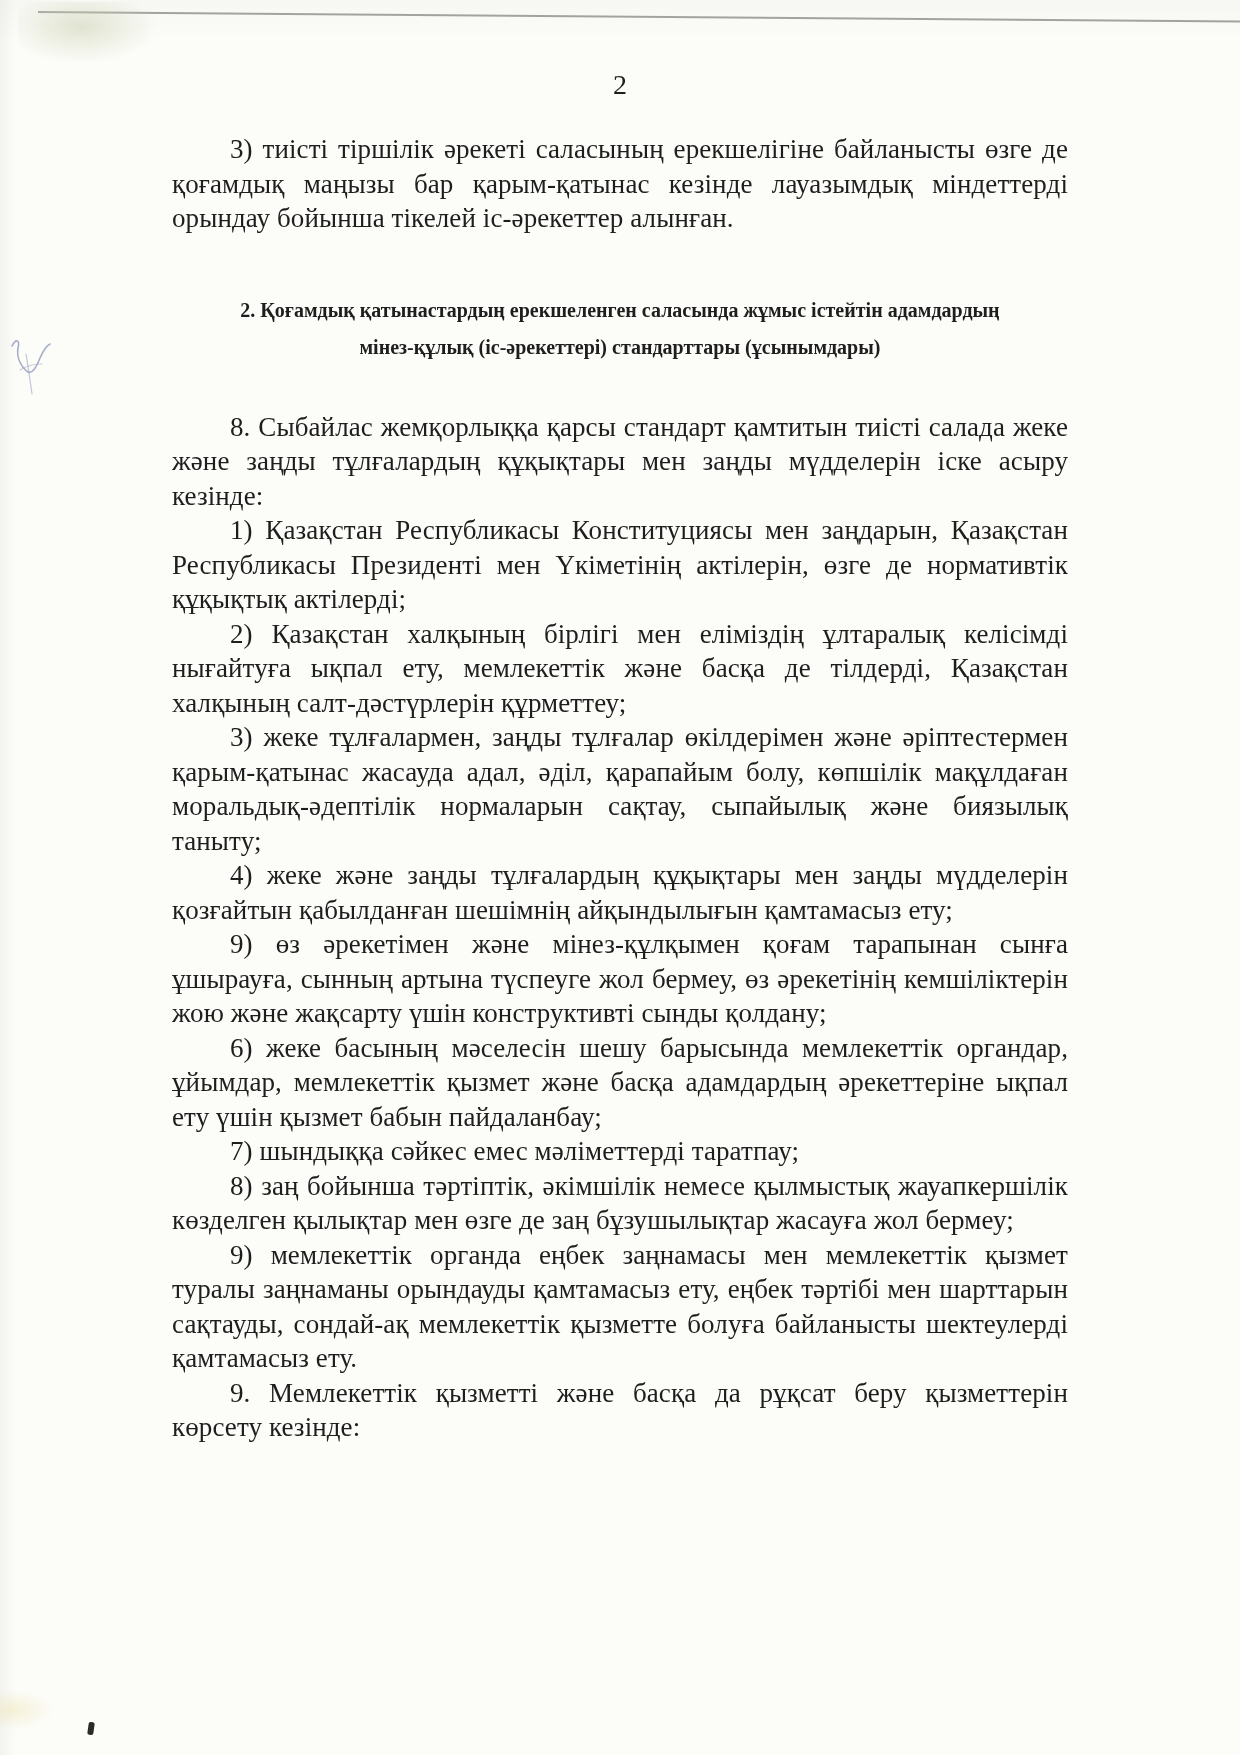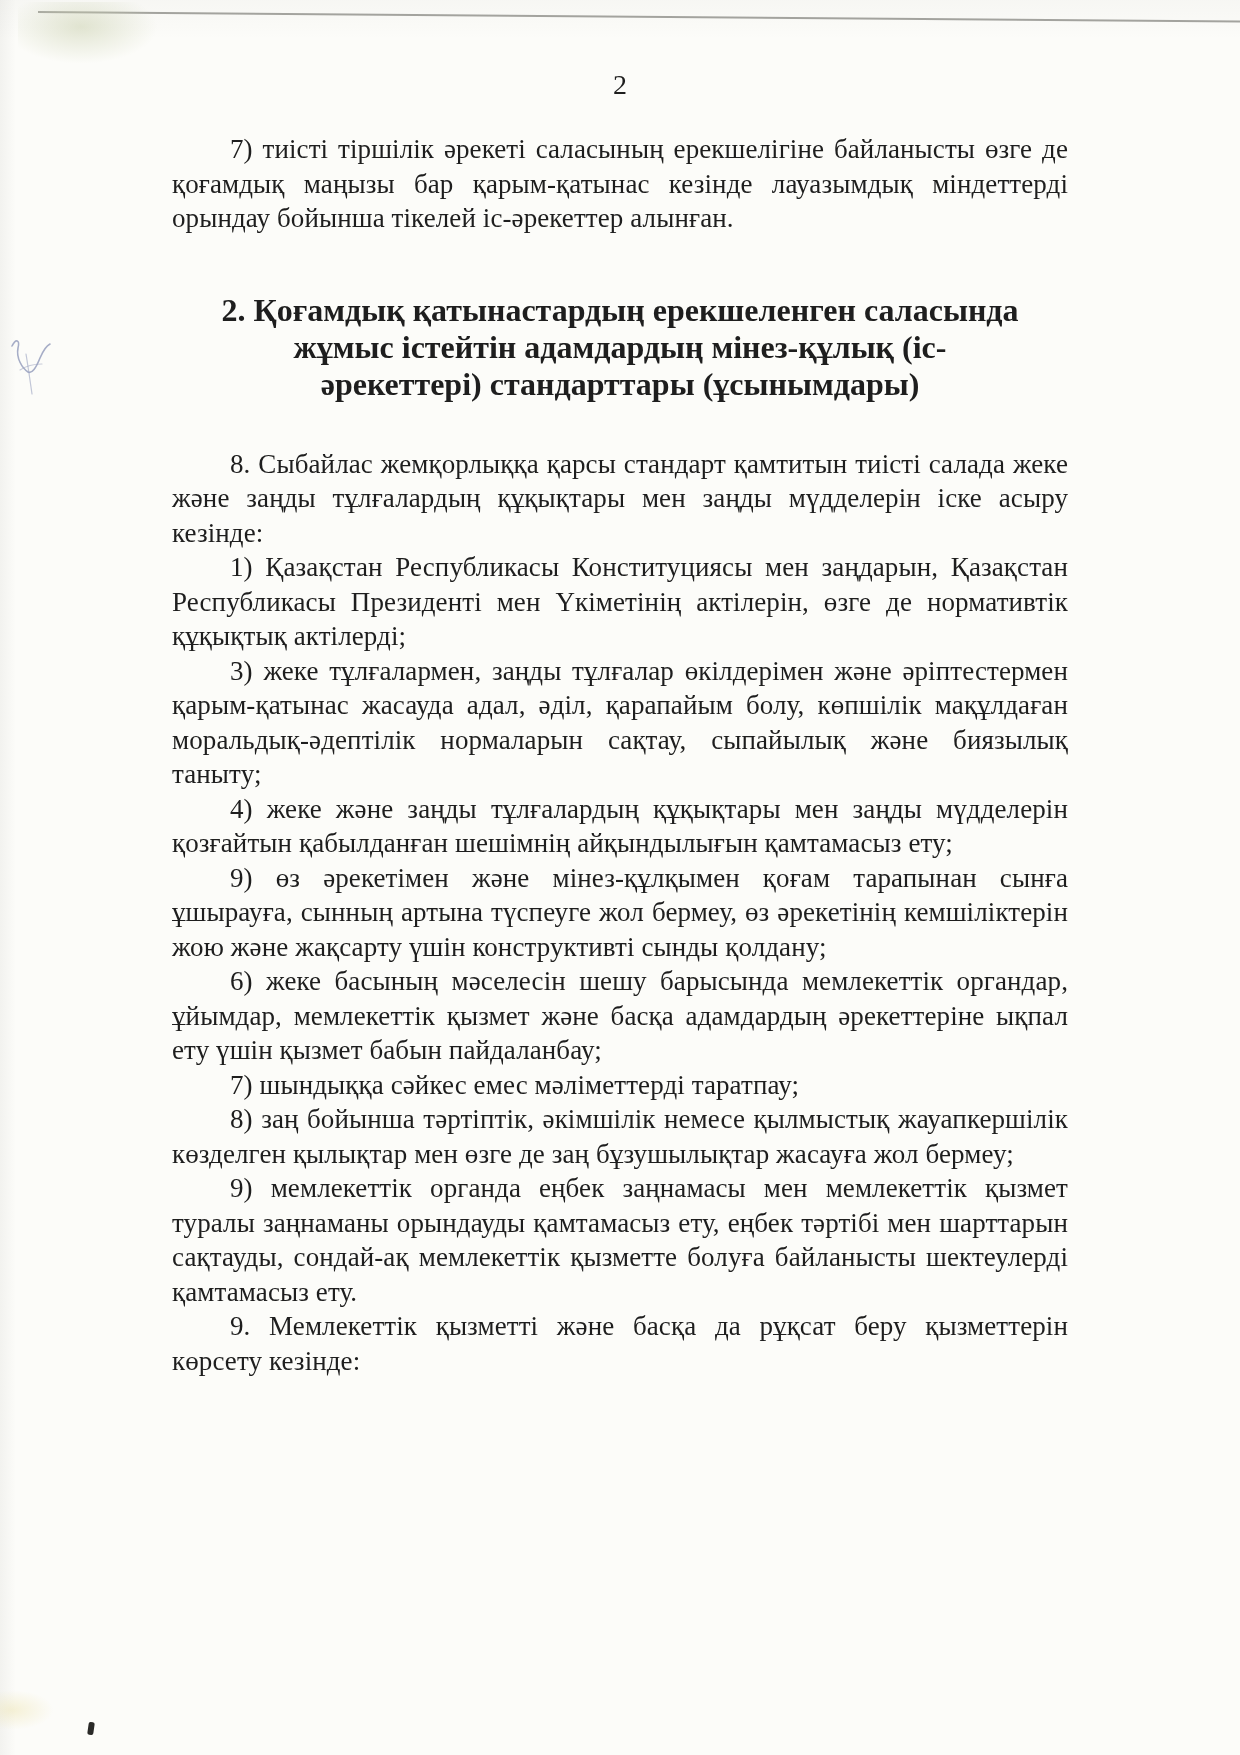--- a/index.html
+++ b/index.html
@@ -98,21 +98,21 @@
     font-size: 27px;
     line-height: 34.5px;
     text-align: justify;
     text-indent: 58px;
     letter-spacing: 0.1px;
   }
 
   p.first-para { margin-bottom: 0; }
 
   h2.section-heading {
-    font-size: 32px;
+    font-size: 20px;
     line-height: 37px;
     font-weight: bold;
     text-align: center;
     max-width: 806px;
     margin: 56px auto 44px auto;
   }
 </style>
 </head>
 <body>
 
@@ -126,26 +126,27 @@
   <svg class="pen-scribble" viewBox="0 0 60 80" fill="none" xmlns="http://www.w3.org/2000/svg">
     <path d="M6 18 C10 10, 14 12, 12 20 C10 30, 16 40, 22 44 C26 46, 30 40, 34 30 C37 23, 40 18, 44 16" stroke="#8a93b5" stroke-width="1.6" stroke-linecap="round" opacity="0.75"></path>
     <path d="M20 26 C22 38, 24 52, 26 66" stroke="#9aa2c0" stroke-width="1.2" stroke-linecap="round" opacity="0.6"></path>
     <path d="M14 42 C20 38, 28 36, 36 36" stroke="#9aa2c0" stroke-width="1.1" stroke-linecap="round" opacity="0.55"></path>
   </svg>
 
   <div class="content">
 
     <div class="page-number">2</div>
 
-    <p class="body-para first-para">7) тиісті тіршілік әрекеті саласының ерекшелігіне байланысты өзге де қоғамдық маңызы бар қарым-қатынас кезінде лауазымдық міндеттерді орындау бойынша тікелей іс-әрекеттер алынған.</p>
+    <p class="body-para first-para">3) тиісті тіршілік әрекеті саласының ерекшелігіне байланысты өзге де қоғамдық маңызы бар қарым-қатынас кезінде лауазымдық міндеттерді орындау бойынша тікелей іс-әрекеттер алынған.</p>
 
     <h2 class="section-heading">2. Қоғамдық қатынастардың ерекшеленген саласында жұмыс істейтін адамдардың мінез-құлық (іс-әрекеттері) стандарттары (ұсынымдары)</h2>
 
     <p class="body-para">8. Сыбайлас жемқорлыққа қарсы стандарт қамтитын тиісті салада жеке және заңды тұлғалардың құқықтары мен заңды мүдделерін іске асыру кезінде:</p>
     <p class="body-para">1) Қазақстан Республикасы Конституциясы мен заңдарын, Қазақстан Республикасы Президенті мен Үкіметінің актілерін, өзге де нормативтік құқықтық актілерді;</p>
+    <p class="body-para">2) Қазақстан халқының бірлігі мен еліміздің ұлтаралық келісімді нығайтуға ықпал ету, мемлекеттік және басқа де тілдерді, Қазақстан халқының салт-дәстүрлерін құрметтеу;</p>
     <p class="body-para">3) жеке тұлғалармен, заңды тұлғалар өкілдерімен және әріптестермен қарым-қатынас жасауда адал, әділ, қарапайым болу, көпшілік мақұлдаған моральдық-әдептілік нормаларын сақтау, сыпайылық және биязылық таныту;</p>
     <p class="body-para">4) жеке және заңды тұлғалардың құқықтары мен заңды мүдделерін қозғайтын қабылданған шешімнің айқындылығын қамтамасыз ету;</p>
     <p class="body-para">9) өз әрекетімен және мінез-құлқымен қоғам тарапынан сынға ұшырауға, сынның артына түспеуге жол бермеу, өз әрекетінің кемшіліктерін жою және жақсарту үшін конструктивті сынды қолдану;</p>
     <p class="body-para">6) жеке басының мәселесін шешу барысында мемлекеттік органдар, ұйымдар, мемлекеттік қызмет және басқа адамдардың әрекеттеріне ықпал ету үшін қызмет бабын пайдаланбау;</p>
     <p class="body-para">7) шындыққа сәйкес емес мәліметтерді таратпау;</p>
     <p class="body-para">8) заң бойынша тәртіптік, әкімшілік немесе қылмыстық жауапкершілік көзделген қылықтар мен өзге де заң бұзушылықтар жасауға жол бермеу;</p>
     <p class="body-para">9) мемлекеттік органда еңбек заңнамасы мен мемлекеттік қызмет туралы заңнаманы орындауды қамтамасыз ету, еңбек тәртібі мен шарттарын сақтауды, сондай-ақ мемлекеттік қызметте болуға байланысты шектеулерді қамтамасыз ету.</p>
     <p class="body-para">9. Мемлекеттік қызметті және басқа да рұқсат беру қызметтерін көрсету кезінде:</p>
 
   </div>

